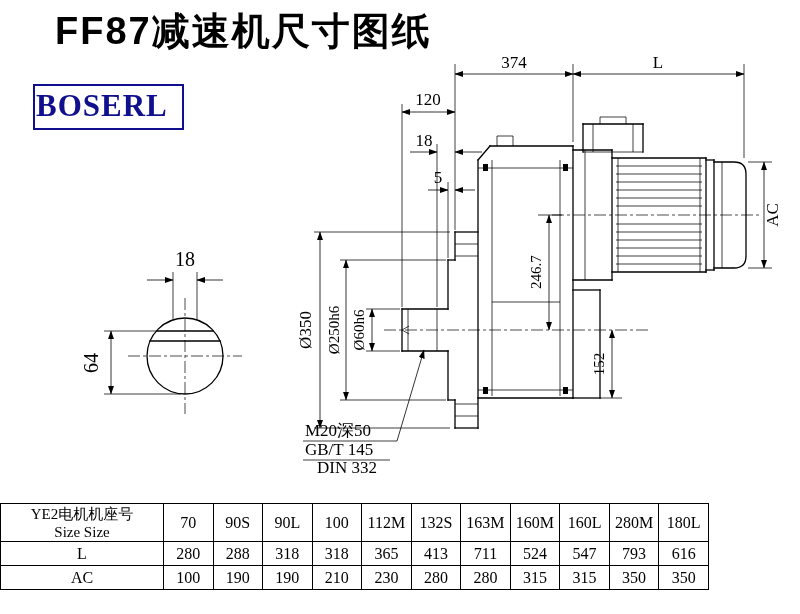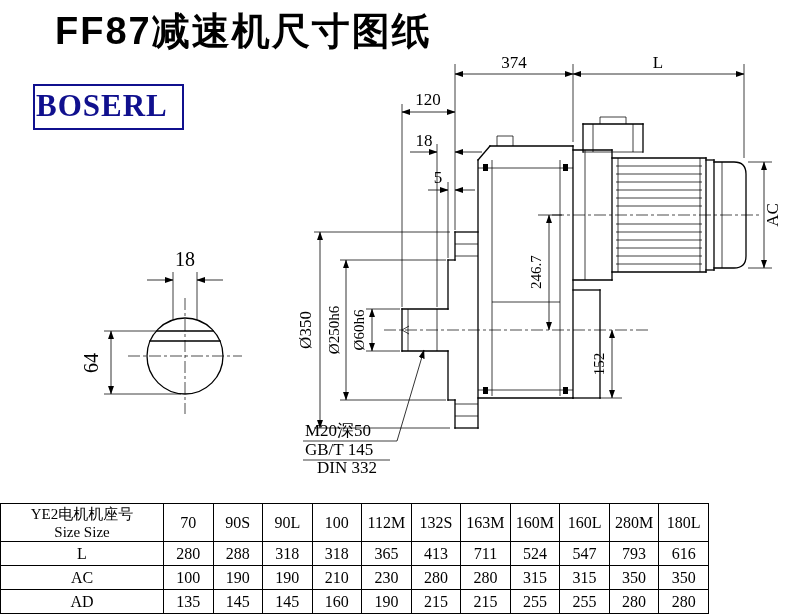--- a/index.html
+++ b/index.html
@@ -280,28 +280,14 @@
         <td>190</td>
         <td>210</td>
         <td>230</td>
         <td>280</td>
         <td>280</td>
         <td>315</td>
         <td>315</td>
         <td>350</td>
         <td>350</td>
       </tr>
-      <tr>
-        <td>AD</td>
-        <td>135</td>
-        <td>145</td>
-        <td>145</td>
-        <td>160</td>
-        <td>190</td>
-        <td>215</td>
-        <td>215</td>
-        <td>255</td>
-        <td>255</td>
-        <td>280</td>
-        <td>280</td>
-      </tr>
     </tbody>
   </table>
 
 </body></html>

